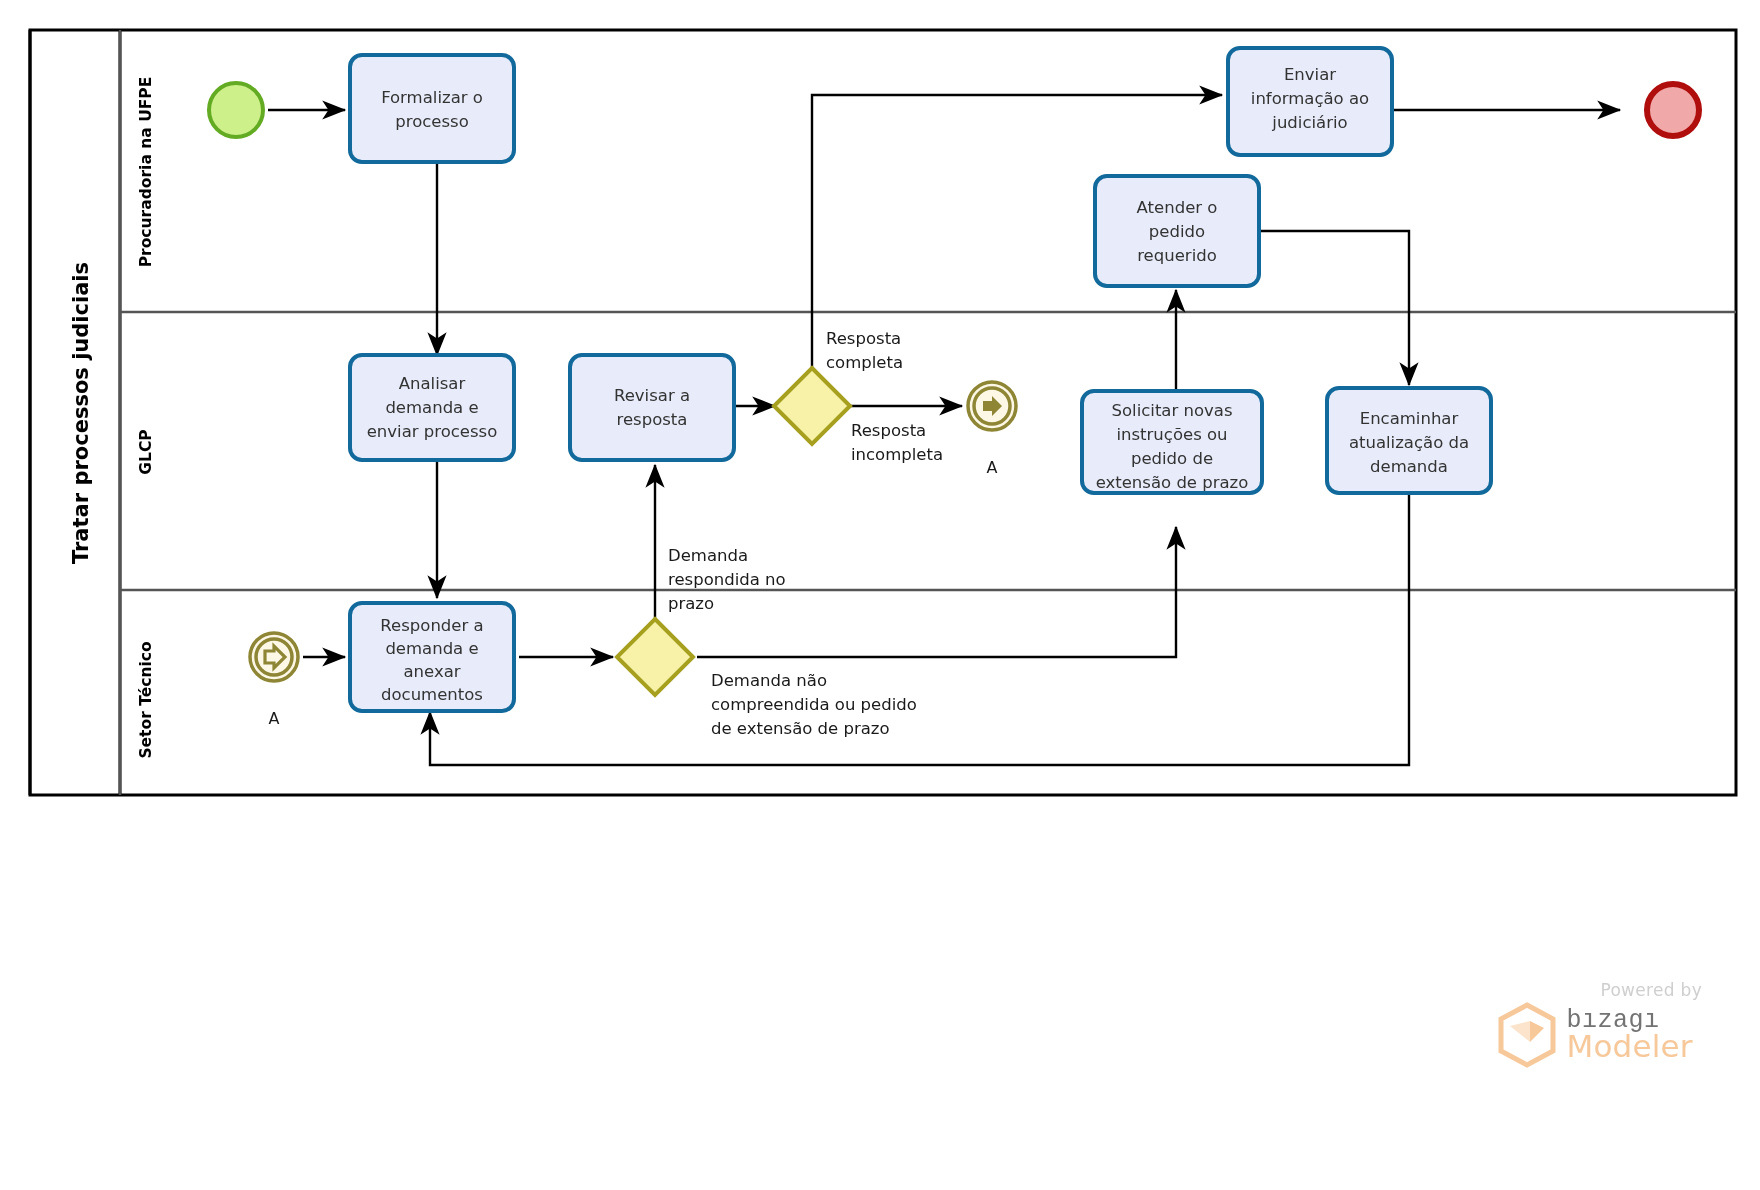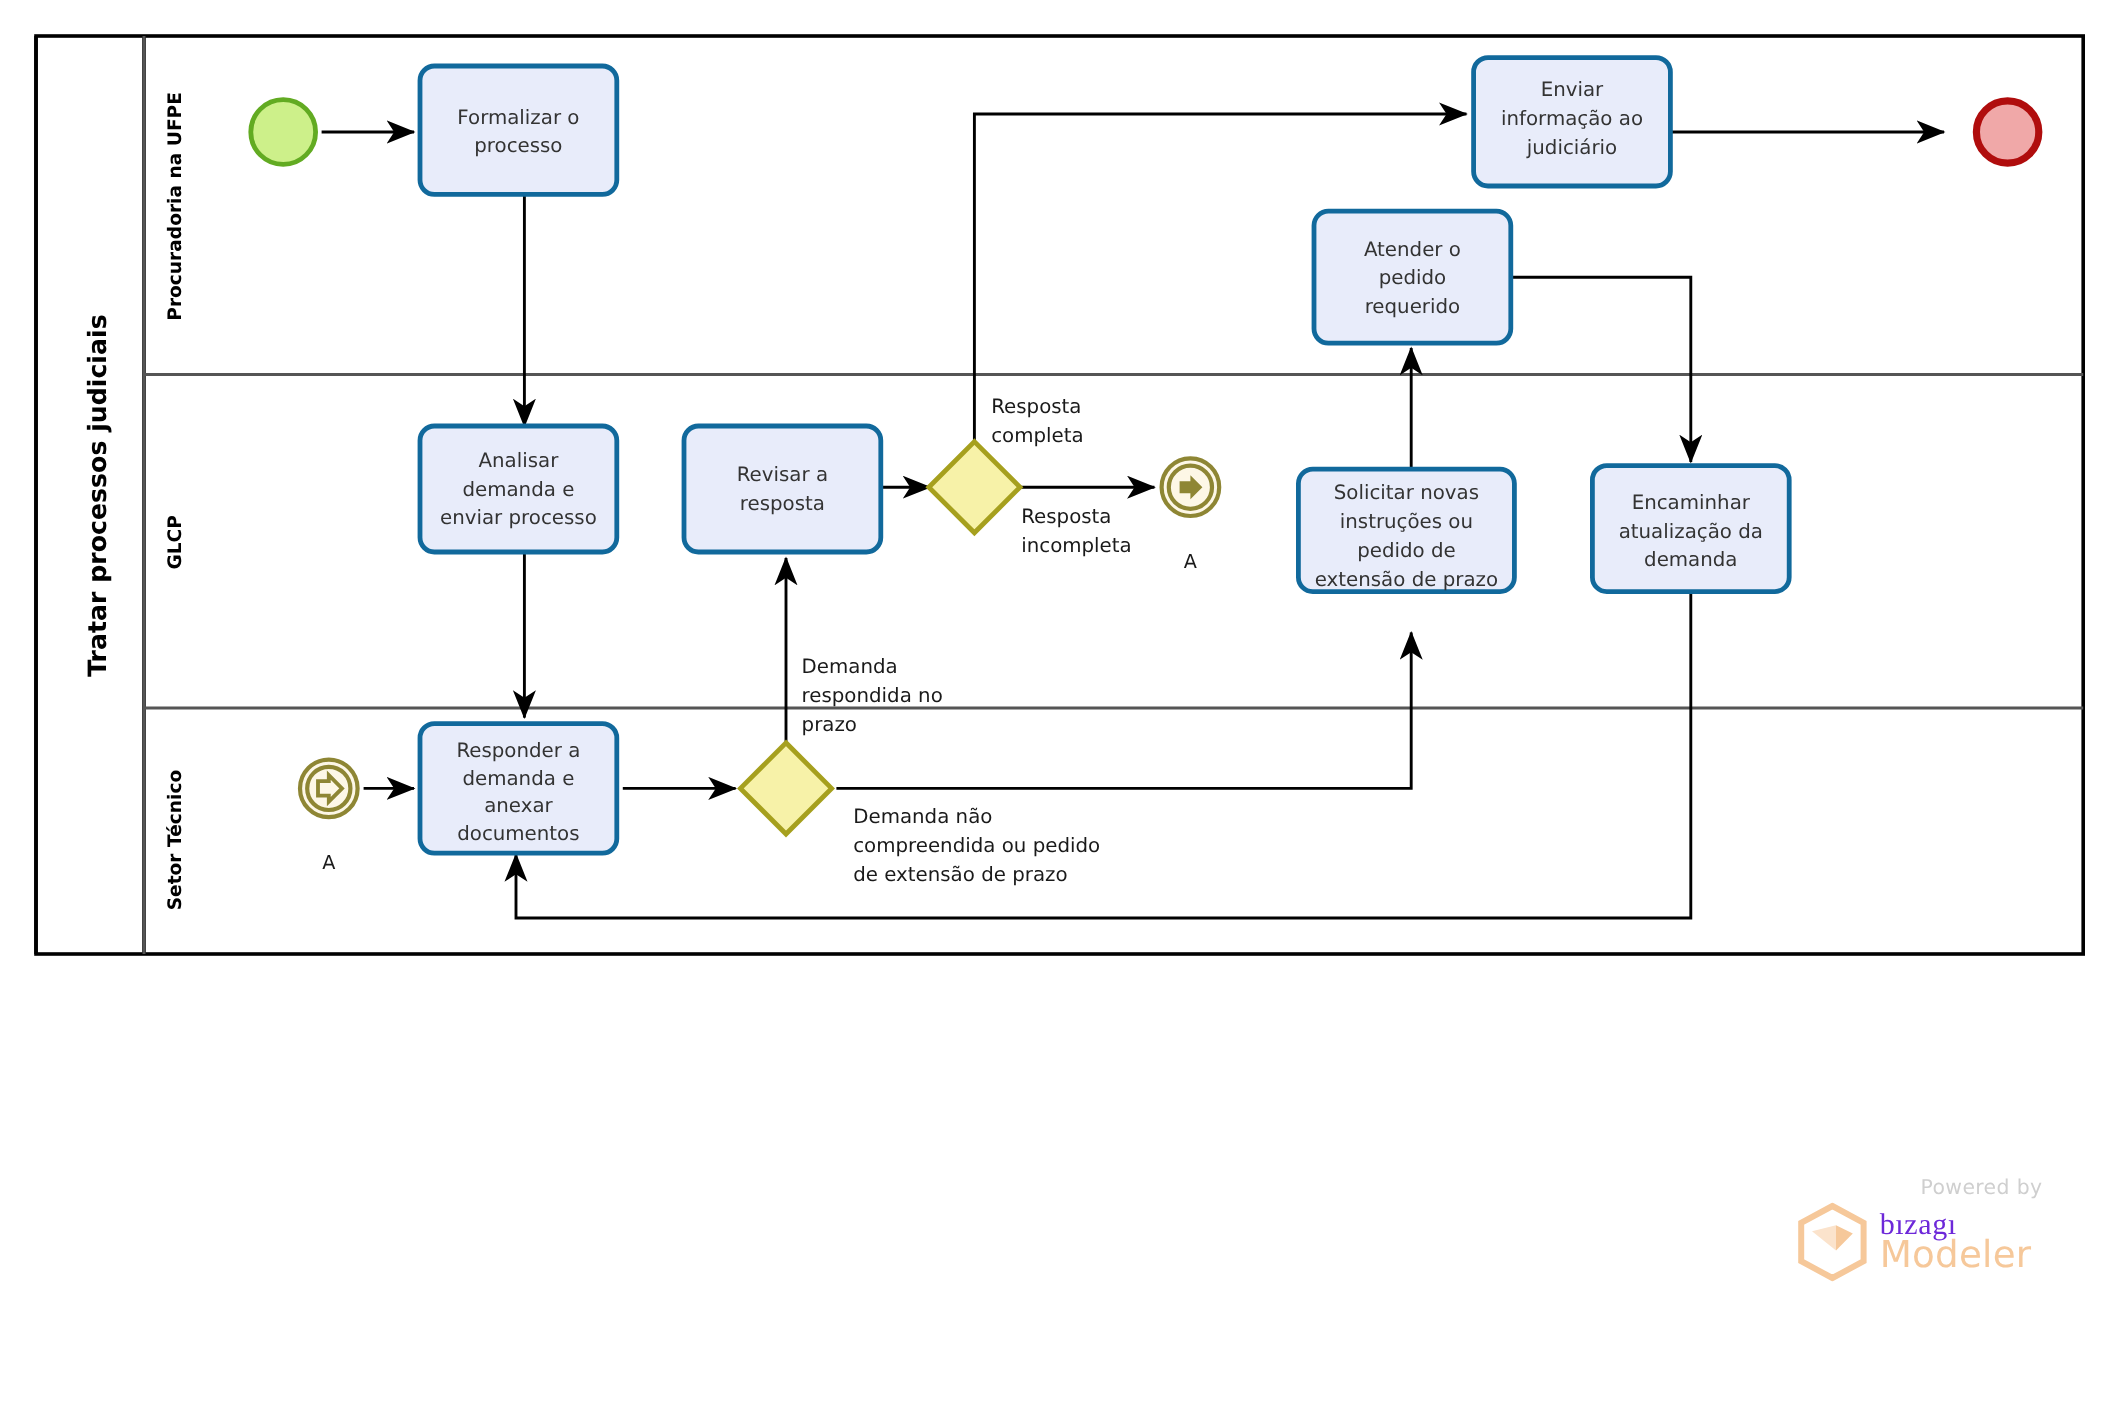--- a/index.html
+++ b/index.html
@@ -126,23 +126,23 @@
     margin-left: 104px;
   }
   .brand-row {
     display: flex;
     align-items: center;
     margin-top: 2px;
   }
   .brand-mark { width: 62px; height: 66px; }
   .brand-text { margin-left: 8px; line-height: 0.92; }
   .brand-bizagi {
-    font-family: Liberation Serif, serif;
+    font-family: Liberation Mono, monospace;
     font-size: 25px;
-    color: #6d28d9;
+    color: #737373;
     letter-spacing: 0.5px;
   }
   .brand-modeler {
     font-family: "DejaVu Sans", "Liberation Sans", sans-serif;
     font-size: 31px;
     color: #f6c89a;
     letter-spacing: 0.2px;
   }
 </style>
 </head>

